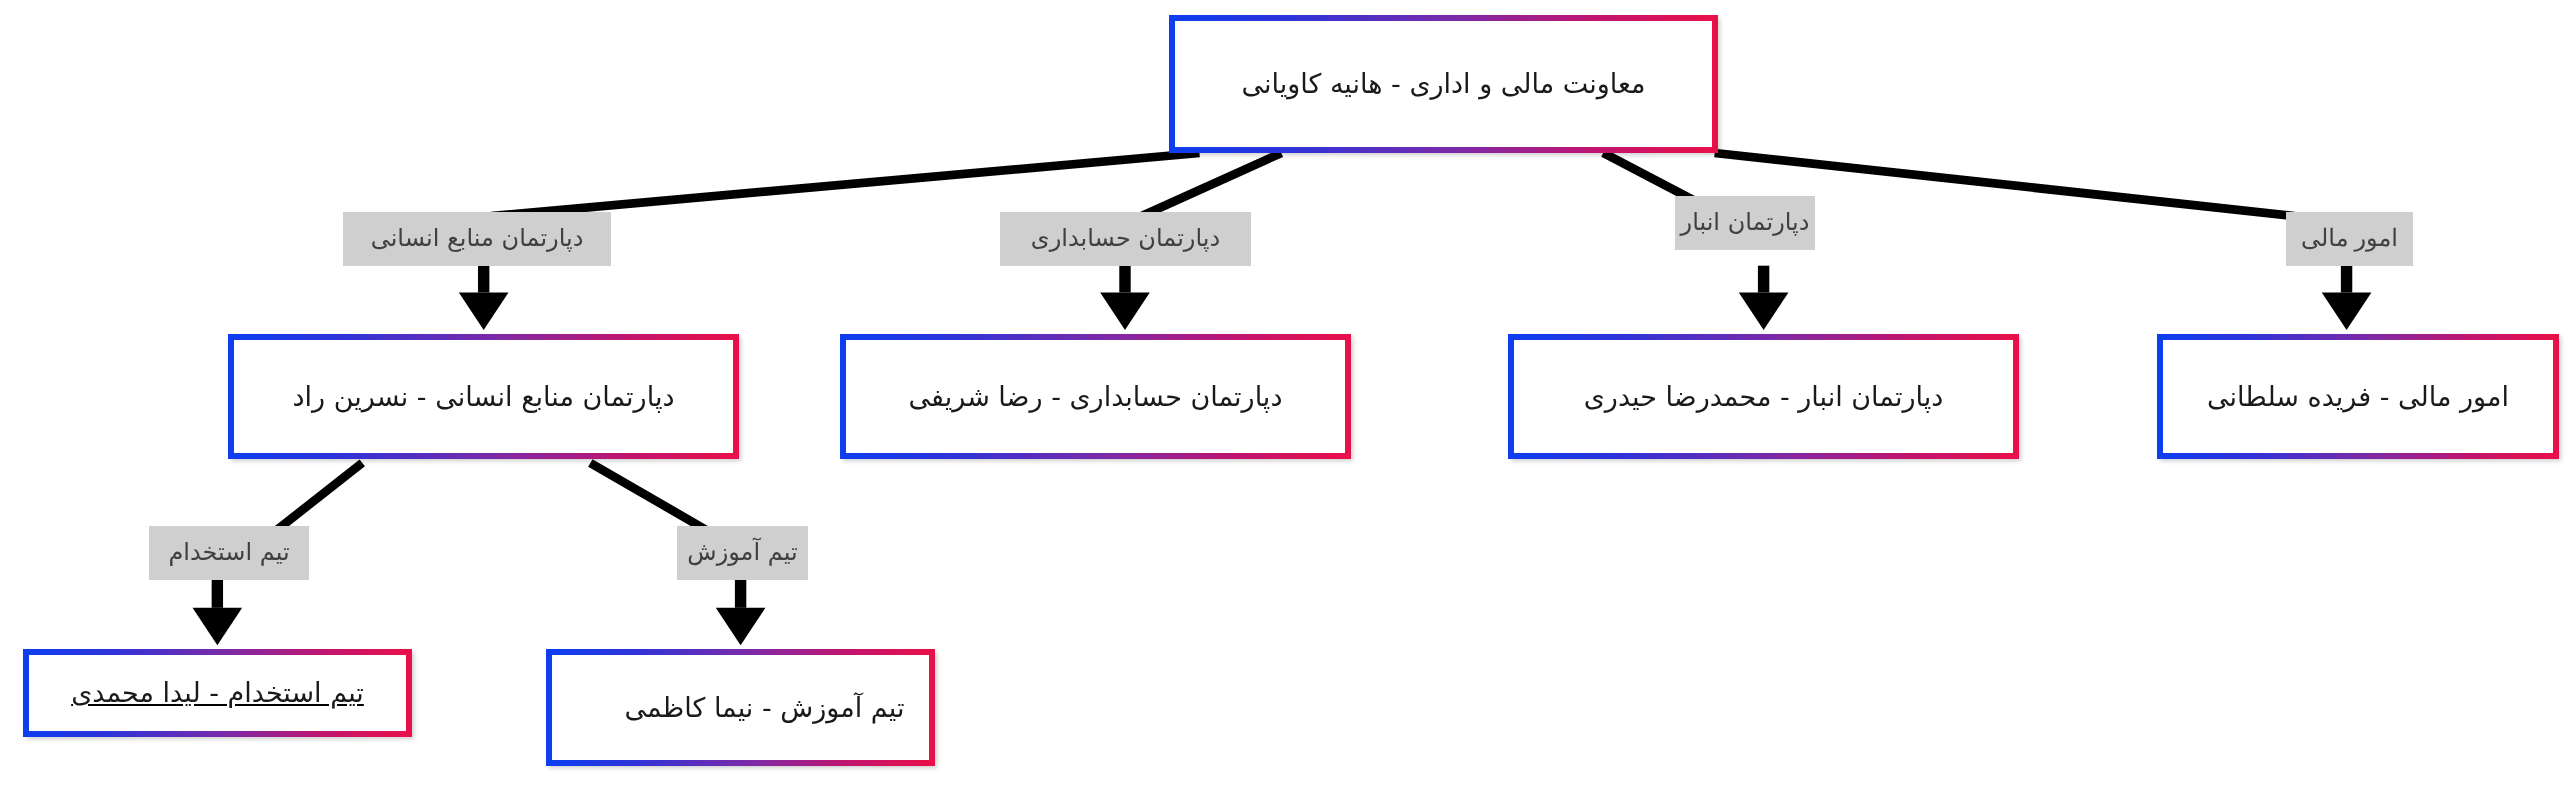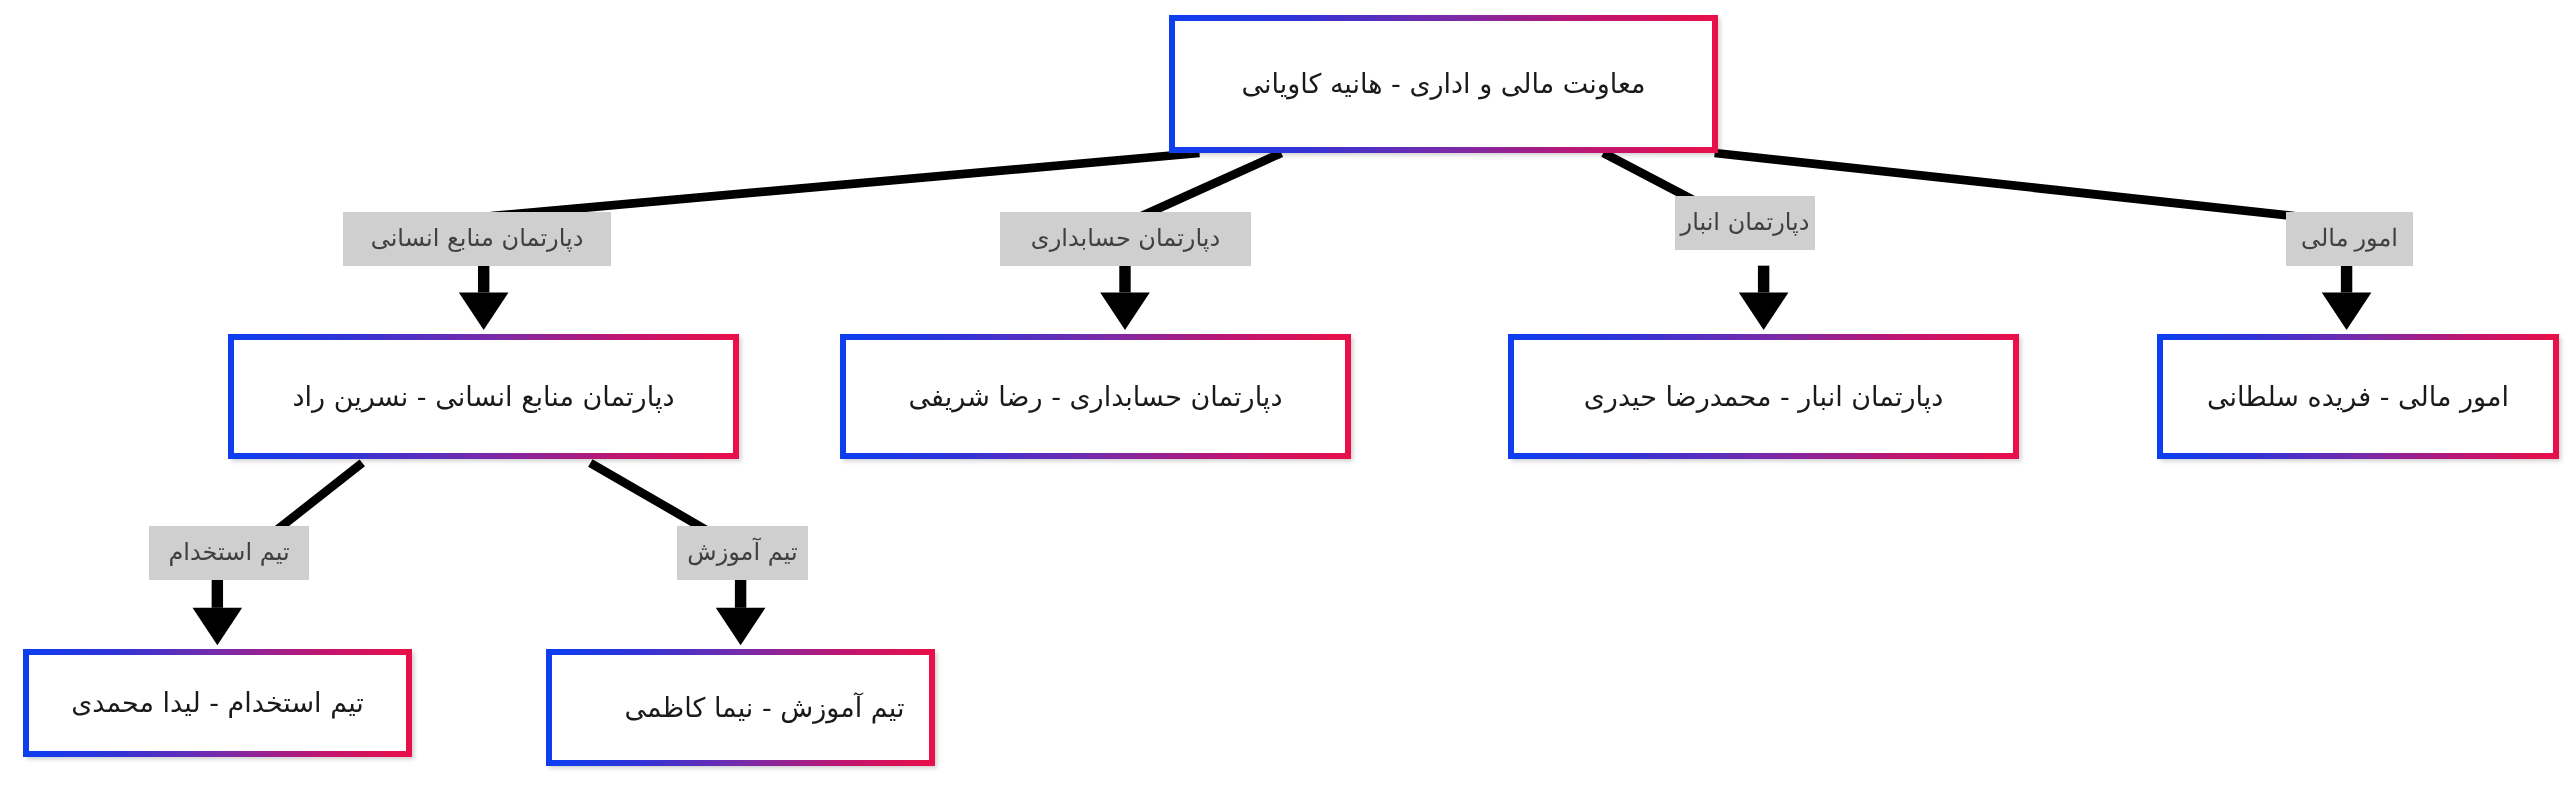--- a/index.html
+++ b/index.html
@@ -129,21 +129,21 @@
       <div class="node-box" style="left: 1508px; top: 334px; width: 511px; height: 125px;">
         <div class="node-inner">
           <div class="node-label">دپارتمان انبار - محمدرضا حیدری</div>
         </div>
       </div>
       <div class="node-box" style="left: 2145px; top: 334px; width: 402px; height: 125px; margin-left: 12px;">
         <div class="node-inner">
           <div class="node-label">امور مالی - فریده سلطانی</div>
         </div>
       </div>
-      <div class="node-box" style="left: 23px; top: 649px; width: 389px; height: 108px;">
+      <div class="node-box" style="left: 23px; top: 649px; width: 389px; height: 88px; text-decoration: underline;">
         <div class="node-inner">
           <div class="node-label">تیم استخدام - لیدا محمدی</div>
         </div>
       </div>
       <div class="node-box" style="left: 546px; top: 649px; width: 389px; height: 117px; padding-left: 48px;">
         <div class="node-inner">
           <div class="node-label">تیم آموزش - نیما کاظمی</div>
         </div>
       </div>
     </div>

